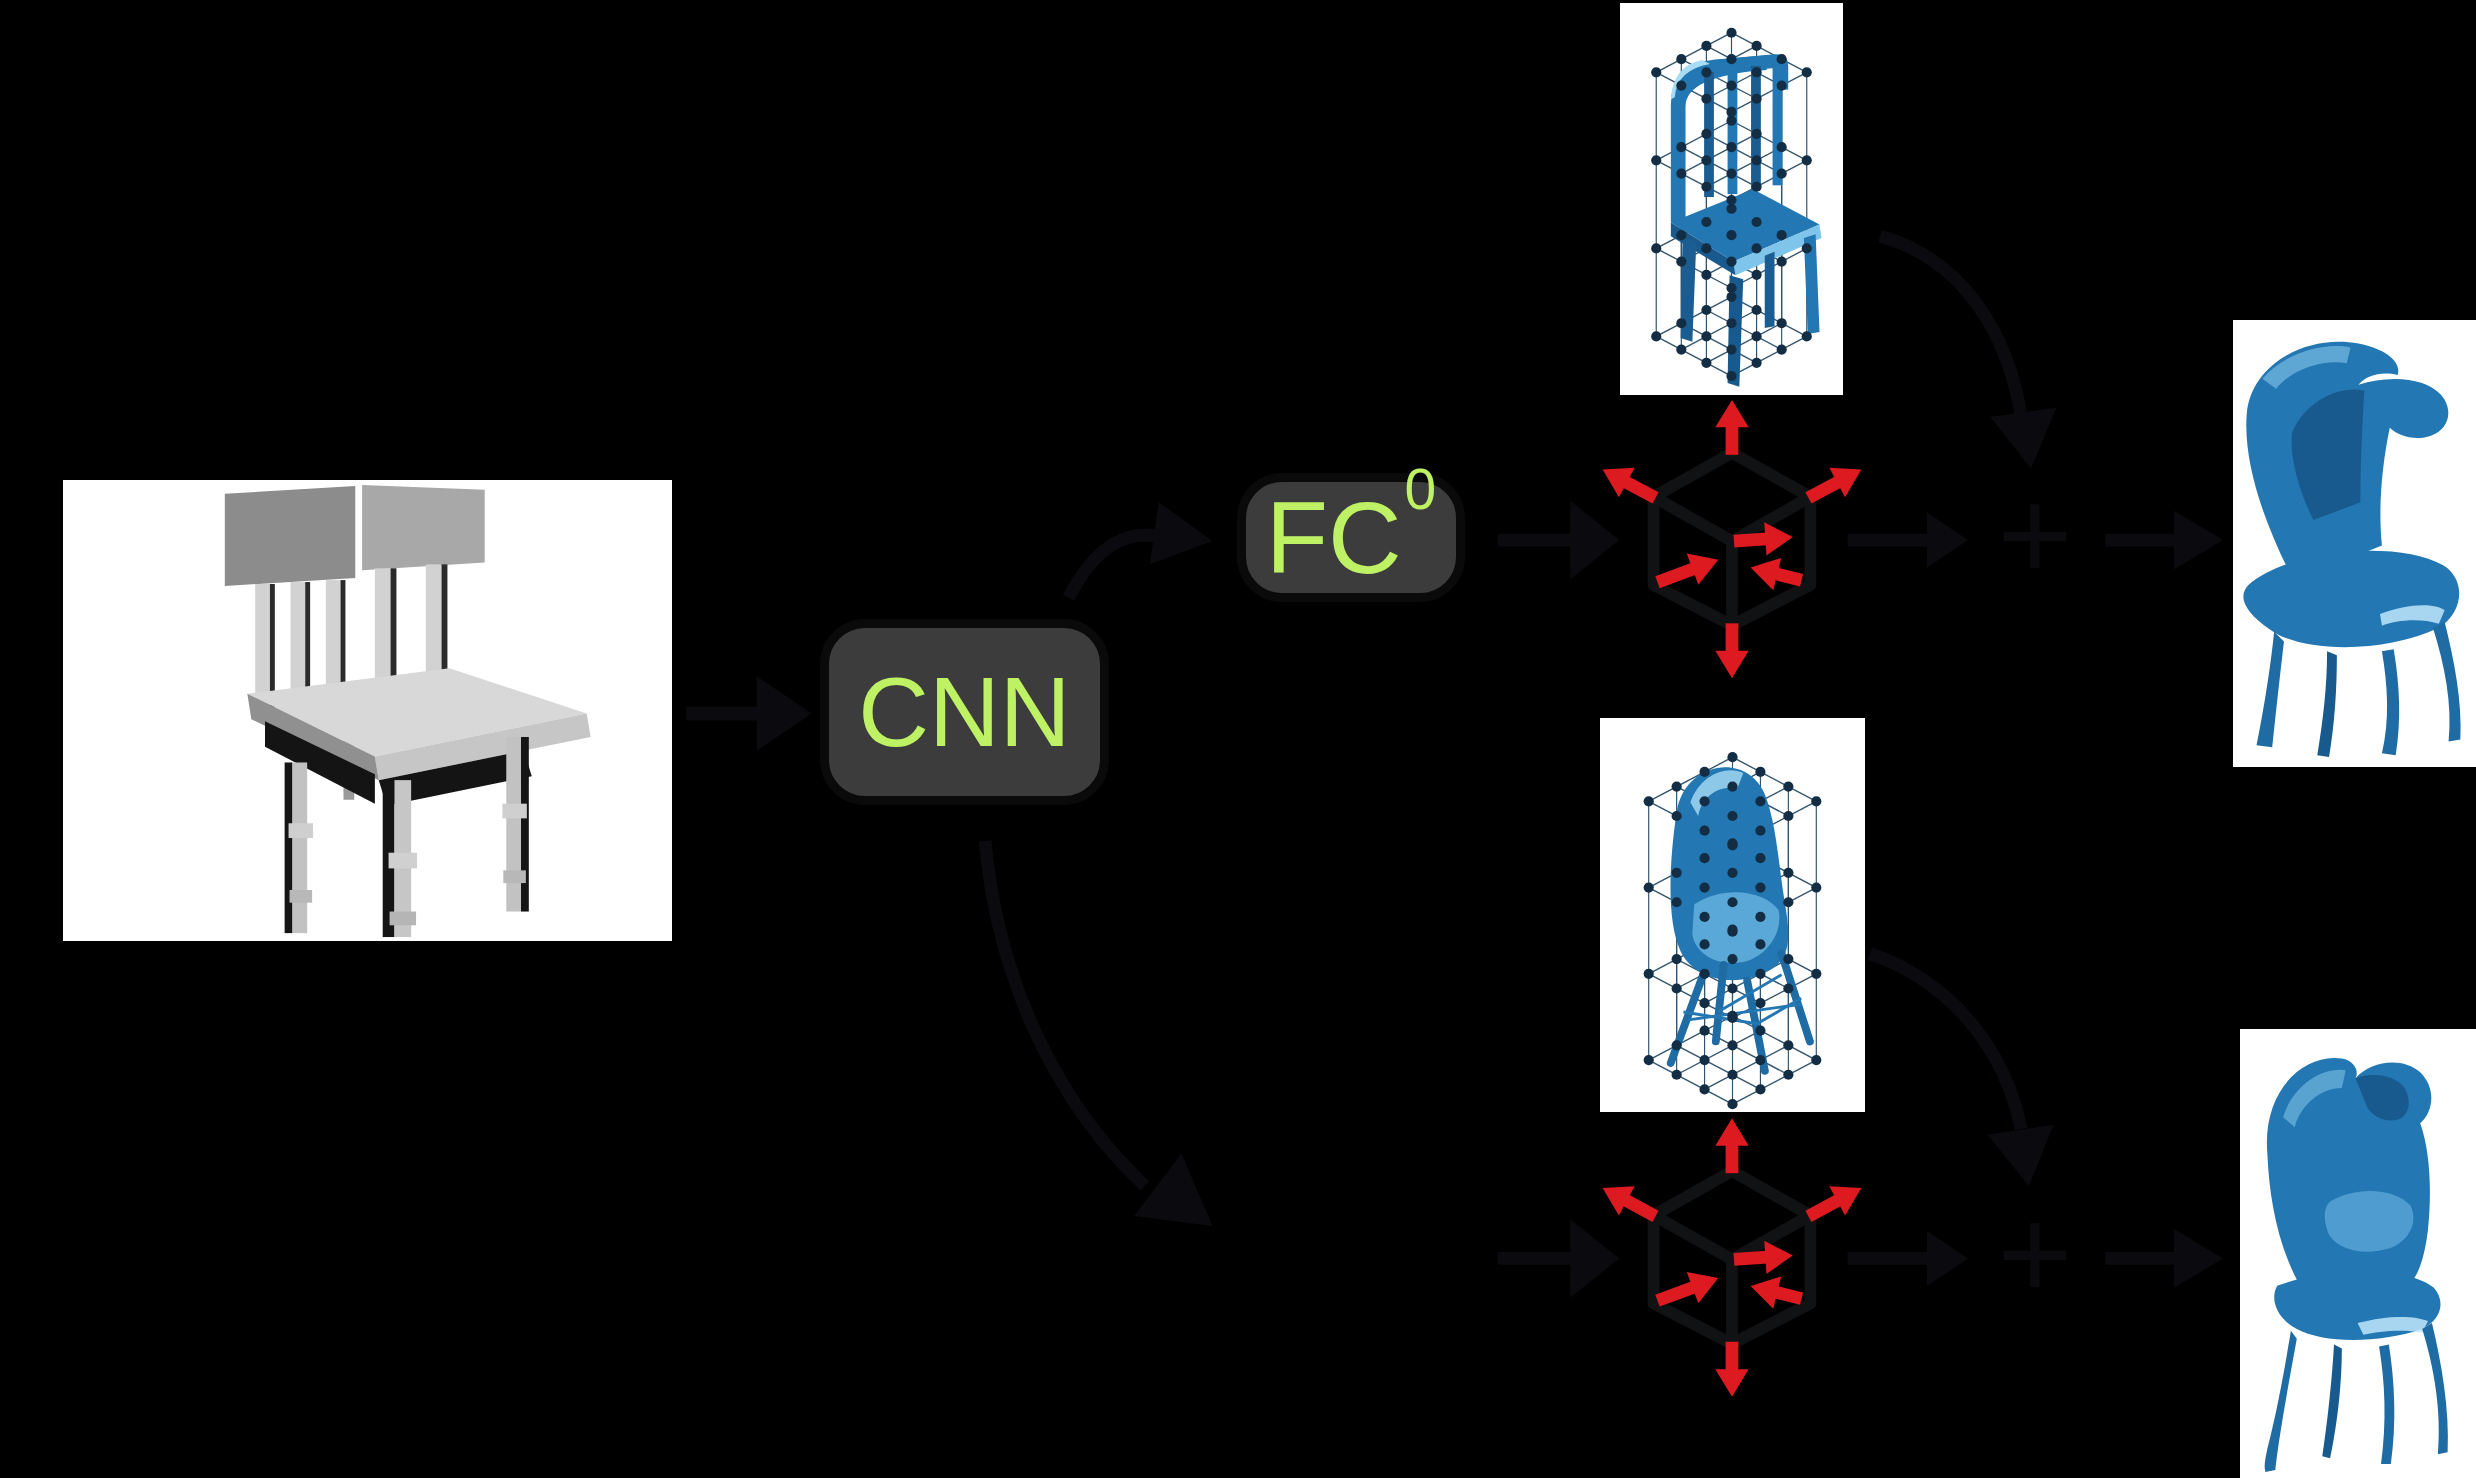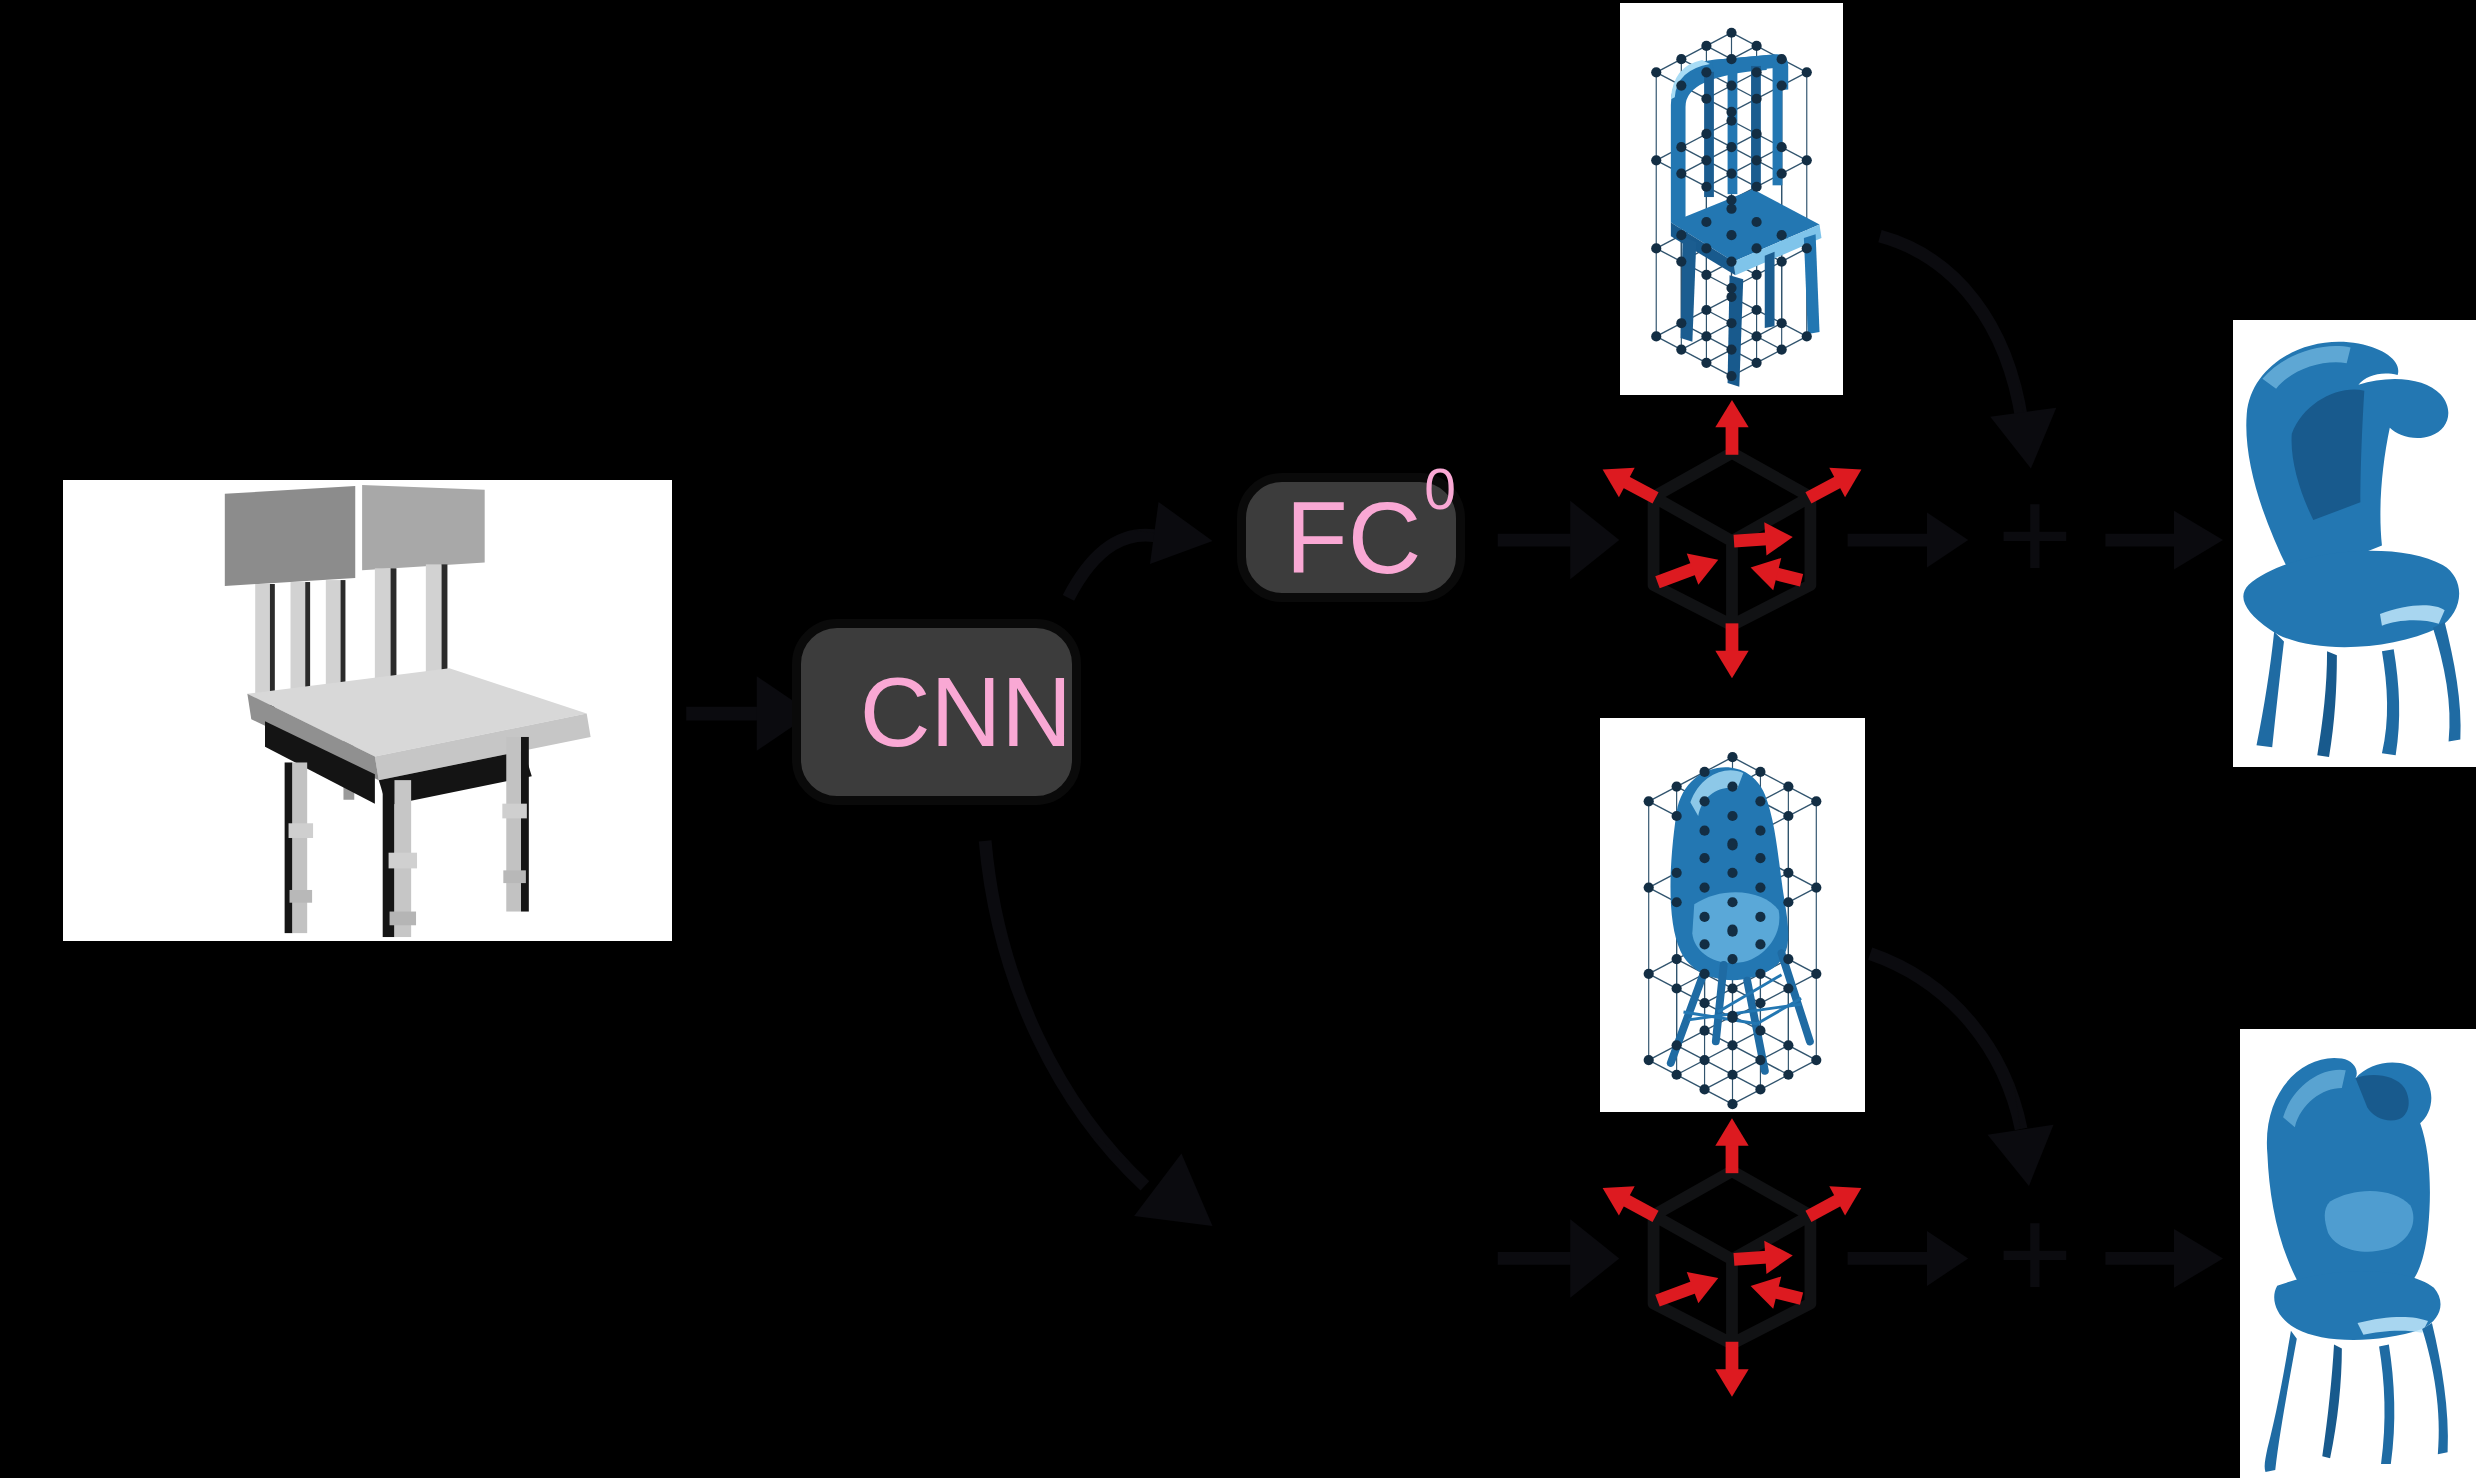--- a/index.html
+++ b/index.html
@@ -2,21 +2,21 @@
 <html><head>
 <meta charset="utf-8">
 <style>
   html,body{margin:0;padding:0;background:#000;}
   #canvas{position:relative;width:2477px;height:1478px;background:#000;overflow:hidden;
           font-family:"Liberation Sans",sans-serif;}
   #overlay{position:absolute;left:0;top:0;}
   .panel{position:absolute;background:#ffffff;}
   .panel svg{display:block;}
   .box{position:absolute;background:#3c3c3c;border:9.8px solid #0a0a0a;box-sizing:border-box;
-       border-radius:45px;display:flex;align-items:center;justify-content:flex-end;color:#f9a8d4;}
+       border-radius:45px;display:flex;align-items:center;justify-content:center;color:#bef264;}
   .box .lbl{font-size:98px;line-height:1;}
   .box.fc .lbl{font-size:102px;}
   .box sup{font-size:57px;line-height:1;position:relative;top:-29px;margin-left:2.9px;}
   .plus{position:absolute;color:#0b0b0f;font-size:129px;font-weight:500;line-height:1;
         transform:translate(-50%,-54%);}
 </style>
 </head>
 <body>
 
 <div id="canvas">
@@ -421,21 +421,21 @@
         <path d="M38,262 C92,242 170,242 198,264 C210,278 206,296 186,306 C138,322 84,320 58,306 C38,296 30,276 38,262 Z" fill="#2377b2"></path>
         <path d="M120,300 C150,292 178,292 192,298 L186,310 C168,306 142,308 126,312 Z" fill="#bfe6fa" opacity="0.85"></path>
         <path d="M52,308 C46,344 38,390 28,428 C26,438 24,446 26,452 L36,450 C40,414 50,360 58,316 Z" fill="#1f6ba3"></path>
         <path d="M96,322 C94,356 90,396 84,436 L92,438 C100,400 104,360 104,326 Z" fill="#185a8d"></path>
         <path d="M142,324 C148,360 150,400 144,444 L154,444 C160,402 158,360 152,322 Z" fill="#1f6ba3"></path>
         <path d="M186,306 C198,344 206,390 202,434 L212,432 C214,388 206,342 196,300 Z" fill="#1f6ba3"></path>
       </g>
     </svg>
   </div>
 
-  <div class="box" style="left:792px;top:619px;width:289px;height:186px">
+  <div class="box" style="left:820px;top:619px;width:289px;height:186px">
     <span class="lbl">CNN</span>
   </div>
 
   <div class="box fc" style="left:1237px;top:473px;width:228px;height:129px">
     <span class="lbl"><span>FC</span><sup>0</sup></span>
   </div>
 
 
   <div class="plus" style="left:2035px;top:540px">+</div>
   <div class="plus" style="left:2035px;top:1259px">+</div>

